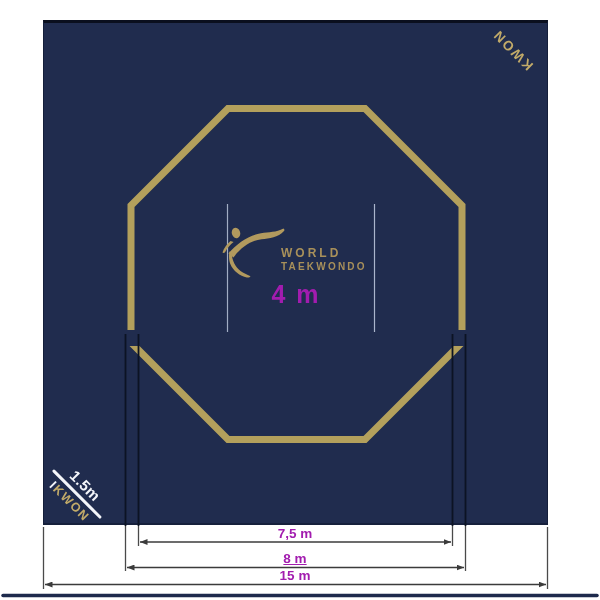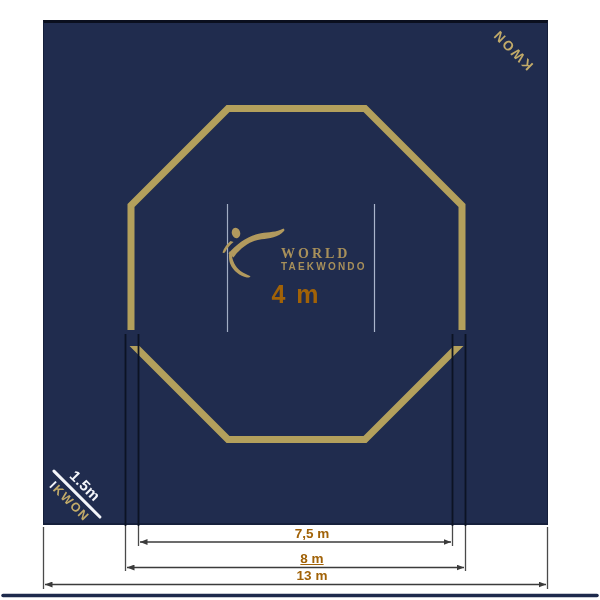--- a/index.html
+++ b/index.html
@@ -10,25 +10,25 @@
   .mat{
     position:absolute;left:43px;top:20px;width:505px;height:505px;
     background:#202c4e;box-sizing:border-box;
     border-top:3px solid #0a0f1e;
     border-bottom:2px solid #16203c;
     border-left:1px solid #141e3a;
     border-right:1px solid #141e3a;
   }
   .shapes{position:absolute;left:0;top:0;width:600px;height:600px;pointer-events:none;}
   .lbl{position:absolute;line-height:1;white-space:nowrap;}
-  .wt-word{left:281px;top:247px;font-size:14px;font-weight:700;letter-spacing:3px;color:#a8905a;font-family:Liberation Serif, serif;}
+  .wt-word{left:281px;top:247px;font-size:12px;font-weight:700;letter-spacing:3px;color:#a8905a;}
   .wt-word2{left:281px;top:262px;font-size:10px;font-weight:700;letter-spacing:2.2px;color:#a8905a;}
-  .dim-4m{left:259px;top:282px;width:74px;text-align:center;font-size:25px;font-weight:600;letter-spacing:2px;color:#a16207;}
+  .dim-4m{left:259px;top:282px;width:74px;text-align:center;font-size:25px;font-weight:600;letter-spacing:2px;color:#a21caf;}
   .kwon-tr{left:484px;top:43px;width:58px;text-align:center;font-size:13.5px;font-weight:700;letter-spacing:2px;color:#c2ab69;transform:rotate(225deg);}
-  .dim-bot{width:100px;left:262px;text-align:center;font-size:13.5px;font-weight:600;color:#a16207;}
+  .dim-bot{width:100px;left:245px;text-align:center;font-size:13.5px;font-weight:600;color:#a21caf;}
   .dim-75{top:527px;}
   .dim-8{top:552px;text-decoration:underline;}
   .dim-12{top:569px;}
   .corner-group{
     position:absolute;left:38px;top:453px;width:80px;height:80px;
     display:flex;flex-direction:column;align-items:center;justify-content:center;gap:3px;
     transform:rotate(45deg);
   }
   .c-dim{font-size:15px;font-weight:700;letter-spacing:.5px;color:#f4f6fa;line-height:1;}
   .c-line{width:68px;height:2.5px;background:#f4f6fa;border-radius:2px;}
@@ -91,15 +91,15 @@
   <div class="lbl kwon-tr">KWON</div>
 
   <div class="corner-group">
     <div class="c-dim">1.5m</div>
     <div class="c-line"></div>
     <div class="c-brand"><span class="tick">I</span><span>KWON</span></div>
   </div>
 
   <div class="lbl dim-bot dim-75">7,5 m</div>
   <div class="lbl dim-bot dim-8">8 m</div>
-  <div class="lbl dim-bot dim-12">13 m</div>
+  <div class="lbl dim-bot dim-12">15 m</div>
 
 </div>
 
 </body></html>

